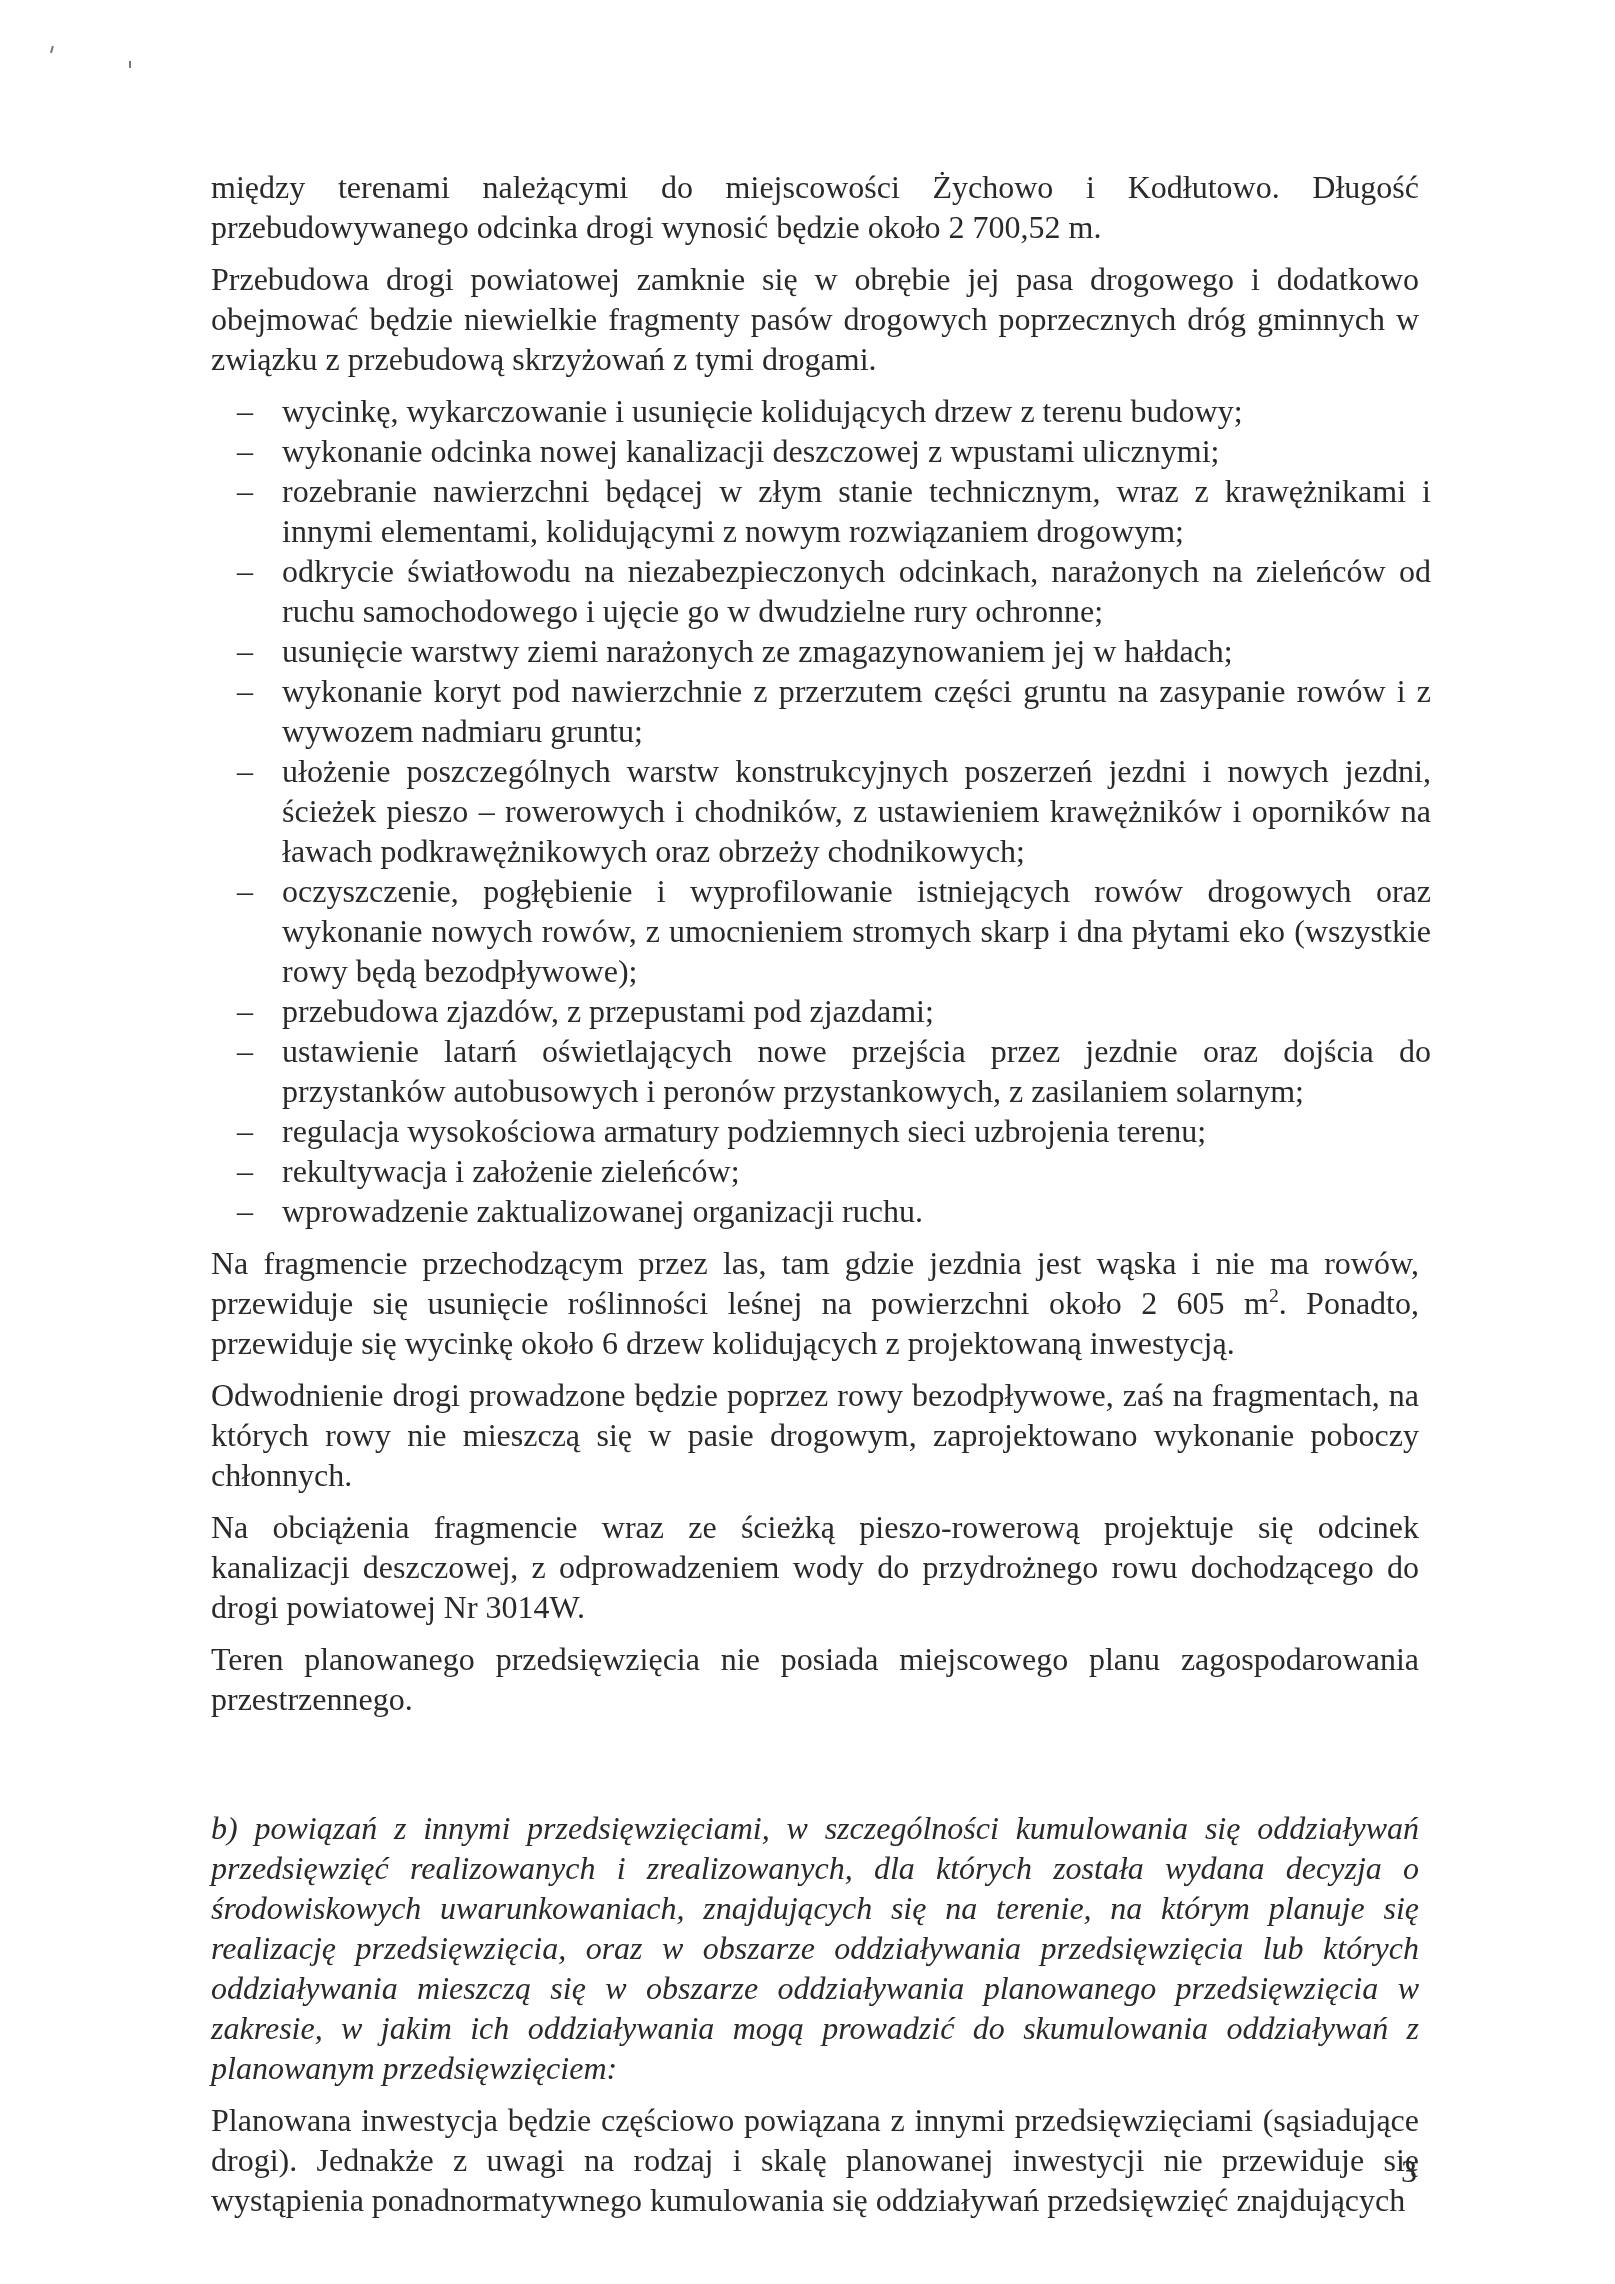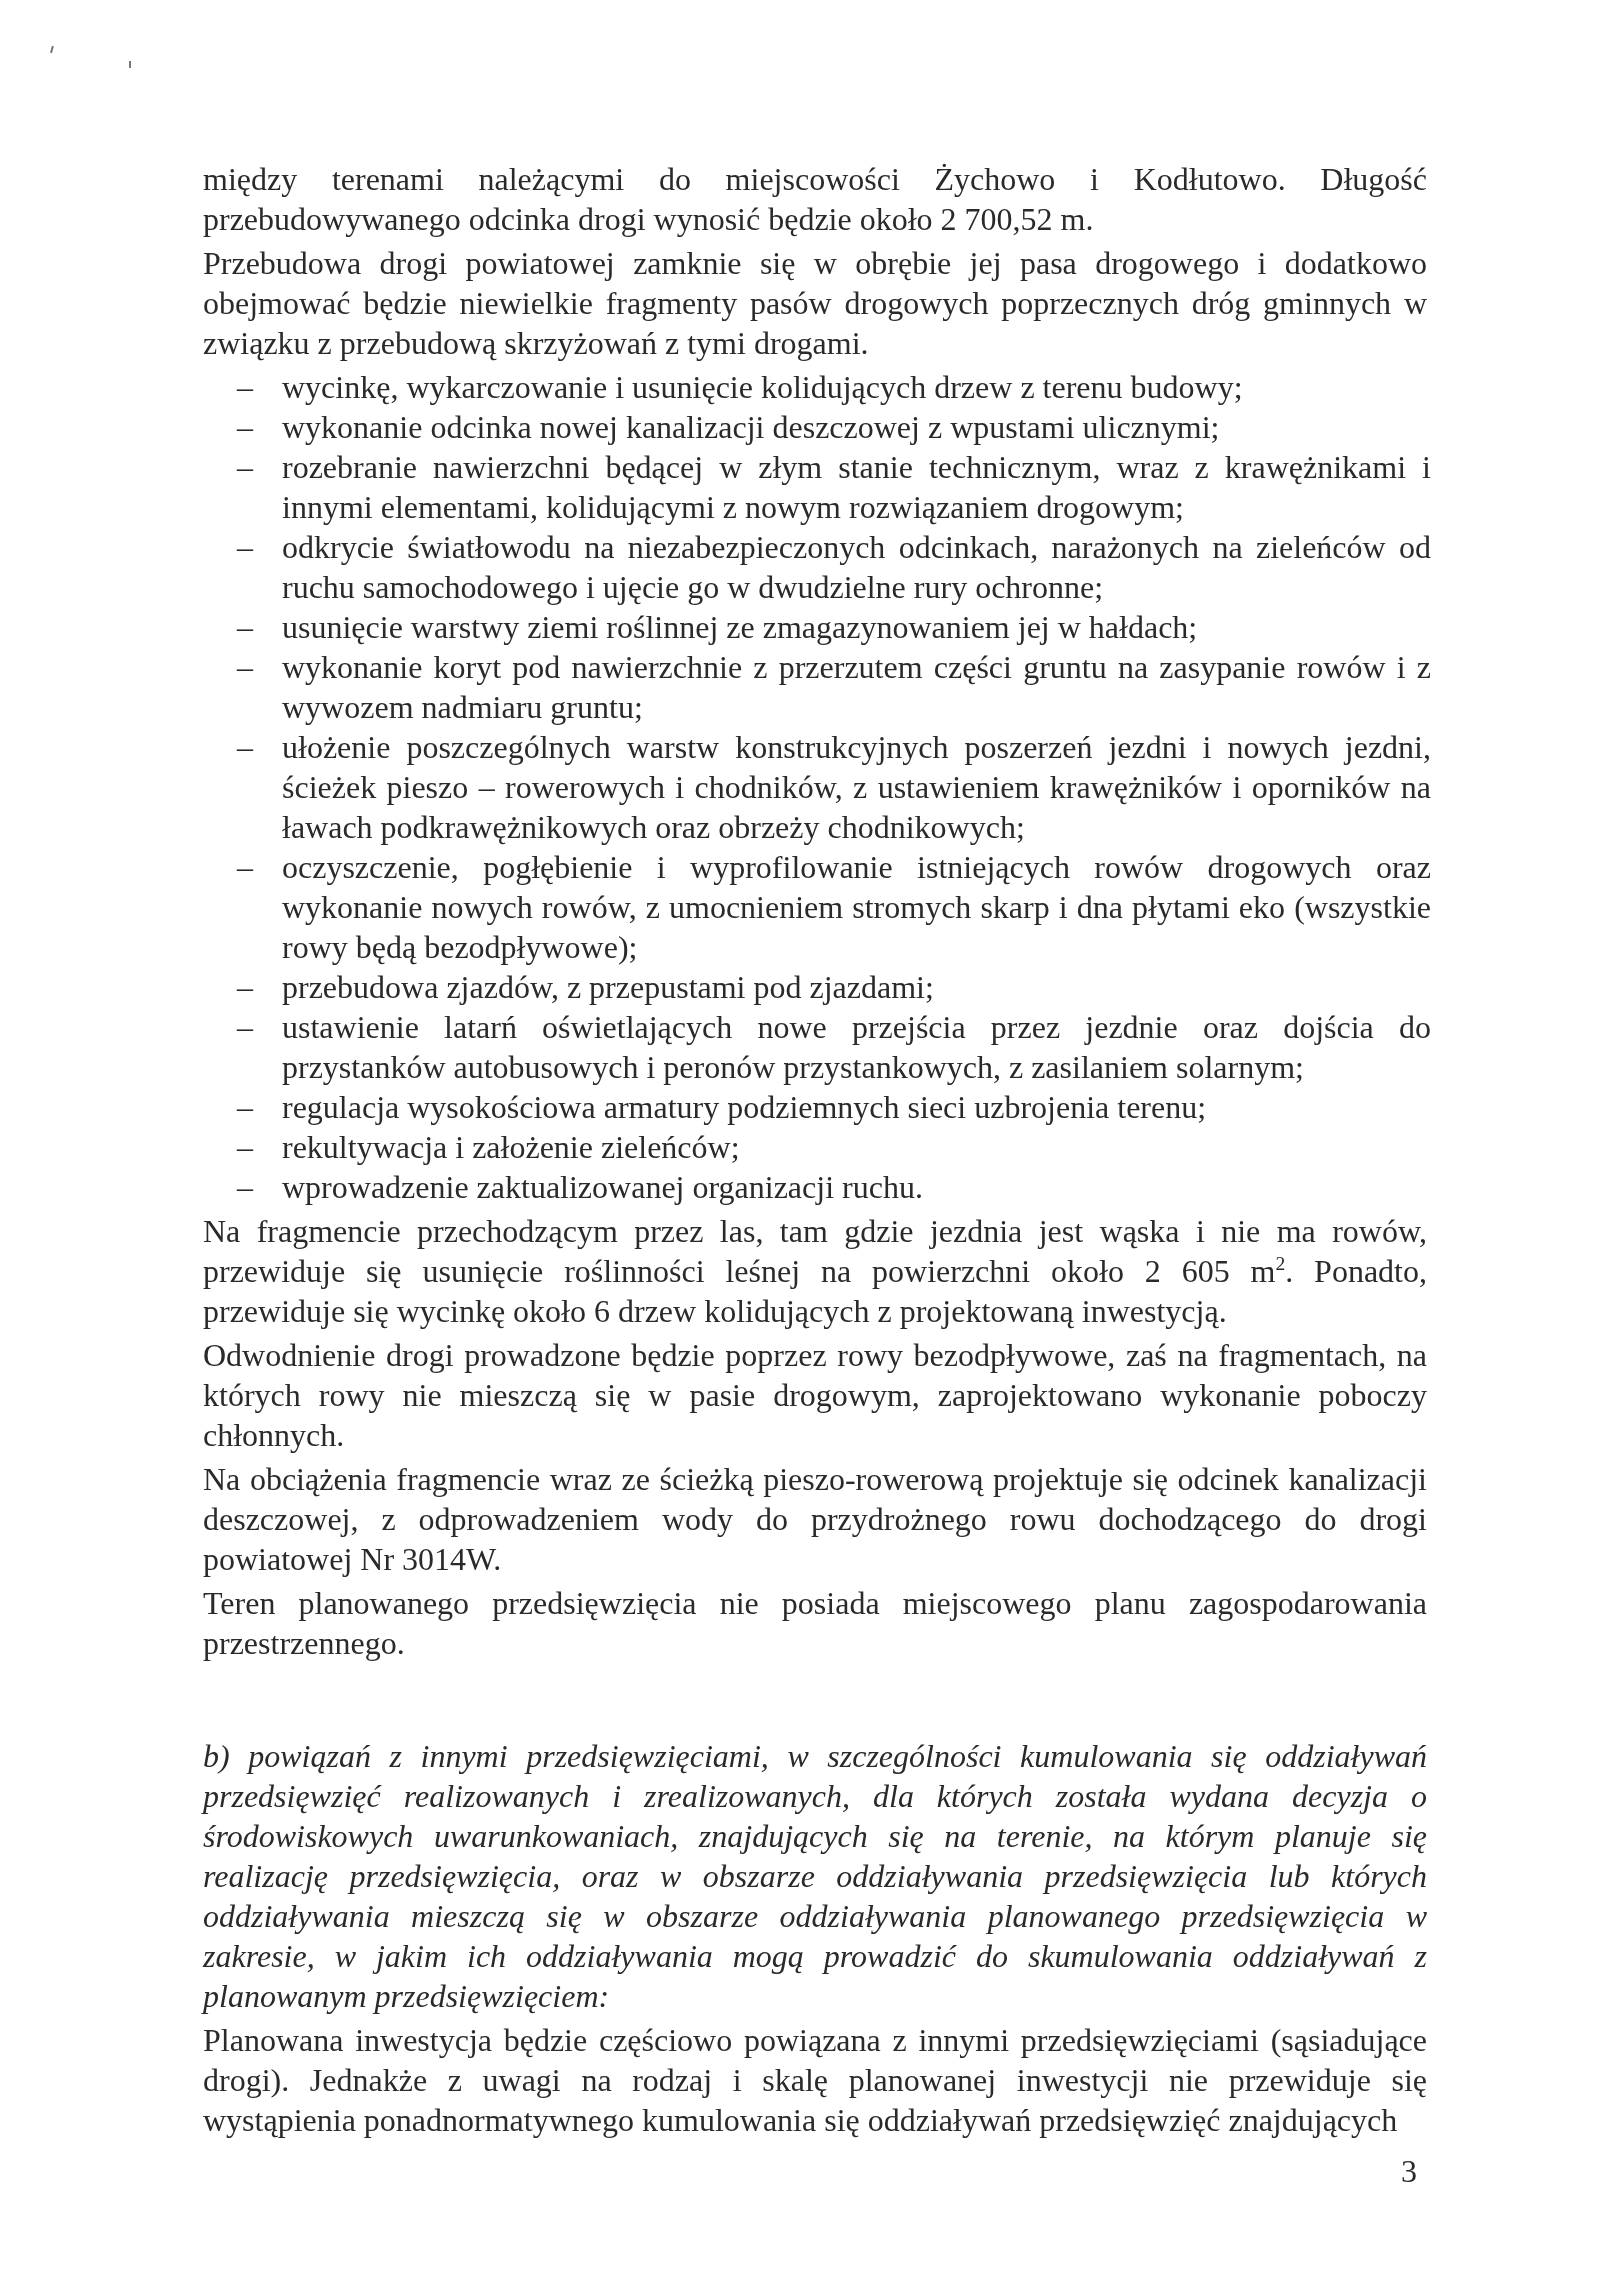--- a/index.html
+++ b/index.html
@@ -14,21 +14,21 @@
     .page {
       position: absolute;
       left: 199px;
       top: 155px;
       width: 1232px;
     }
     .p {
       font-size: 32px;
       line-height: 40px;
       text-align: justify;
-      margin: 4px;
+      margin: 12px;
     }
     .list {
       list-style: none;
       margin: 0;
       padding: 0;
     }
     .list li {
       position: relative;
       padding-left: 83px;
       font-size: 32px;
@@ -66,21 +66,21 @@
 <div class="page">
 
   <p class="p">między terenami należącymi do miejscowości Żychowo i Kodłutowo. Długość przebudowywanego odcinka drogi wynosić będzie około 2 700,52 m.</p>
   <p class="p">Przebudowa drogi powiatowej zamknie się w obrębie jej pasa drogowego i dodatkowo obejmować będzie niewielkie fragmenty pasów drogowych poprzecznych dróg gminnych w związku z przebudową skrzyżowań z tymi drogami.</p>
 
   <ul class="list">
     <li><span class="dash">–</span><span>wycinkę, wykarczowanie i usunięcie kolidujących drzew z terenu budowy;</span></li>
     <li><span class="dash">–</span><span>wykonanie odcinka nowej kanalizacji deszczowej z wpustami ulicznymi;</span></li>
     <li><span class="dash">–</span><span>rozebranie nawierzchni będącej w złym stanie technicznym, wraz z krawężnikami i innymi elementami, kolidującymi z nowym rozwiązaniem drogowym;</span></li>
     <li><span class="dash">–</span><span>odkrycie światłowodu na niezabezpieczonych odcinkach, narażonych na zieleńców od ruchu samochodowego i ujęcie go w dwudzielne rury ochronne;</span></li>
-    <li><span class="dash">–</span><span>usunięcie warstwy ziemi roślinnej ze zmagazynowaniem jej w hałdach;</span></li>
+    <li><span class="dash">–</span><span>usunięcie warstwy ziemi narażonych ze zmagazynowaniem jej w hałdach;</span></li>
     <li><span class="dash">–</span><span>wykonanie koryt pod nawierzchnie z przerzutem części gruntu na zasypanie rowów i z wywozem nadmiaru gruntu;</span></li>
     <li><span class="dash">–</span><span>ułożenie poszczególnych warstw konstrukcyjnych poszerzeń jezdni i nowych jezdni, ścieżek pieszo – rowerowych i chodników, z ustawieniem krawężników i oporników na ławach podkrawężnikowych oraz obrzeży chodnikowych;</span></li>
     <li><span class="dash">–</span><span>oczyszczenie, pogłębienie i wyprofilowanie istniejących rowów drogowych oraz wykonanie nowych rowów, z umocnieniem stromych skarp i dna płytami eko (wszystkie rowy będą bezodpływowe);</span></li>
     <li><span class="dash">–</span><span>przebudowa zjazdów, z przepustami pod zjazdami;</span></li>
     <li><span class="dash">–</span><span>ustawienie latarń oświetlających nowe przejścia przez jezdnie oraz dojścia do przystanków autobusowych i peronów przystankowych, z zasilaniem solarnym;</span></li>
     <li><span class="dash">–</span><span>regulacja wysokościowa armatury podziemnych sieci uzbrojenia terenu;</span></li>
     <li><span class="dash">–</span><span>rekultywacja i założenie zieleńców;</span></li>
     <li><span class="dash">–</span><span>wprowadzenie zaktualizowanej organizacji ruchu.</span></li>
   </ul>
 

